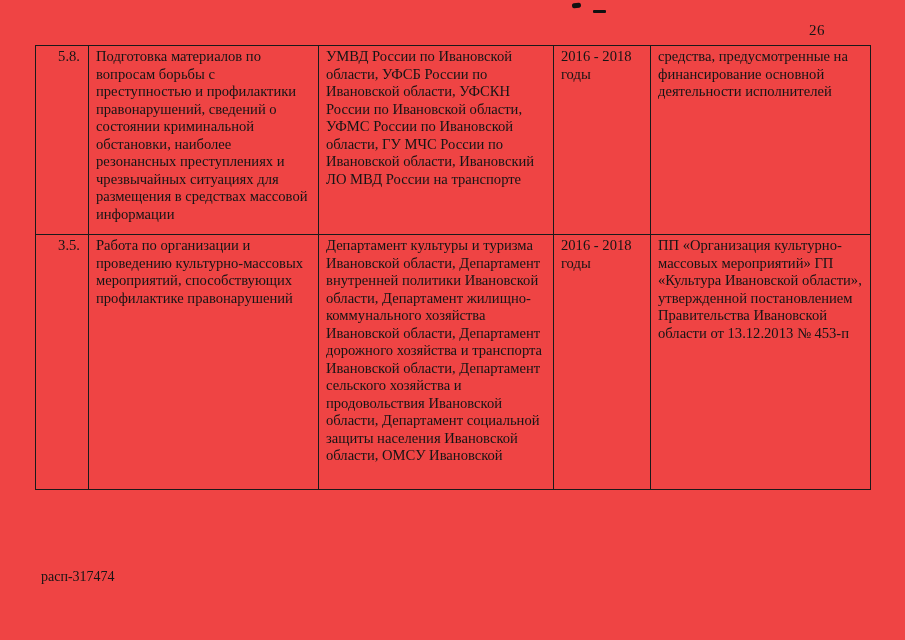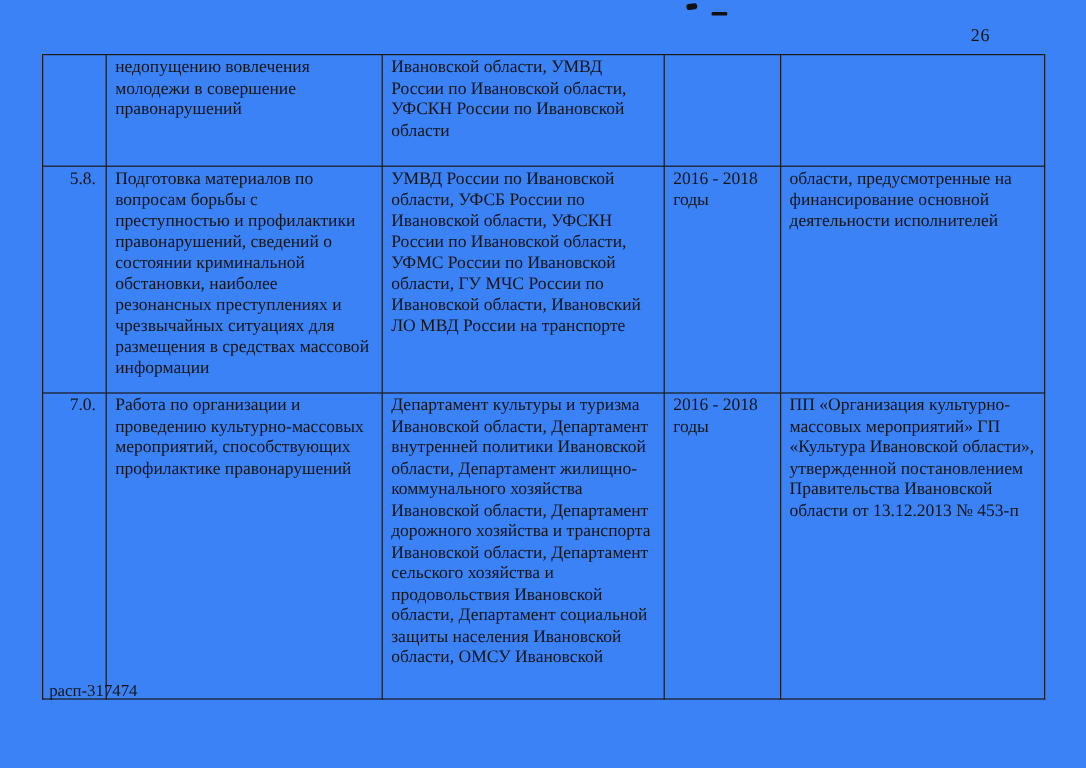--- a/index.html
+++ b/index.html
@@ -4,21 +4,21 @@
 <style>
   html, body {
     margin: 0;
     padding: 0;
     background: #ffffff;
   }
   .page {
     position: relative;
     width: 905px;
     height: 640px;
-    background: #3b82f6;
+    background: #ef4444;
     font-family: "Liberation Serif", "DejaVu Serif", serif;
     color: #151515;
     overflow: hidden;
   }
   .page-number {
     position: absolute;
     top: 22px;
     right: 80px;
     font-size: 15px;
     letter-spacing: 0.5px;
@@ -84,38 +84,31 @@
   <table class="doc-table">
     <colgroup>
       <col style="width:53px">
       <col style="width:230px">
       <col style="width:235px">
       <col style="width:97px">
       <col style="width:220px">
     </colgroup>
 
     <tbody>
-        <tr class="row-cont">
-      <td class="col-num"></td>
-      <td>недопущению вовлечения молодежи в совершение правонарушений</td>
-      <td>Ивановской области, УМВД России по Ивановской области, УФСКН России по Ивановской области</td>
-      <td></td>
-      <td></td>
-    </tr>
 
     <tr class="row-58">
       <td class="col-num">5.8.</td>
       <td>Подготовка материалов по вопросам борьбы с преступностью и профилактики правонарушений, сведений о состоянии криминальной обстановки, наиболее резонансных преступлениях и чрезвычайных ситуациях для размещения в средствах массовой информации</td>
       <td>УМВД России по Ивановской области, УФСБ России по Ивановской области, УФСКН России по Ивановской области, УФМС России по Ивановской области, ГУ МЧС России по Ивановской области, Ивановский ЛО МВД России на транспорте</td>
       <td>2016 - 2018 годы</td>
-      <td>области, предусмотренные на финансирование основной деятельности исполнителей</td>
+      <td>средства, предусмотренные на финансирование основной деятельности исполнителей</td>
     </tr>
 
     <tr class="row-59">
-      <td class="col-num">7.0.</td>
+      <td class="col-num">3.5.</td>
       <td>Работа по организации и проведению культурно-массовых мероприятий, способствующих профилактике правонарушений</td>
       <td>Департамент культуры и туризма Ивановской области, Департамент внутренней политики Ивановской области, Департамент жилищно-коммунального хозяйства Ивановской области, Департамент дорожного хозяйства и транспорта Ивановской области, Департамент сельского хозяйства и продовольствия Ивановской области, Департамент социальной защиты населения Ивановской области, ОМСУ Ивановской</td>
       <td>2016 - 2018 годы</td>
       <td>ПП «Организация культурно-массовых мероприятий» ГП «Культура Ивановской области», утвержденной постановлением Правительства Ивановской области от 13.12.2013 № 453-п</td>
     </tr>
   </tbody>
     </table>
 
   <div class="footer-code">расп-317474</div>
 

